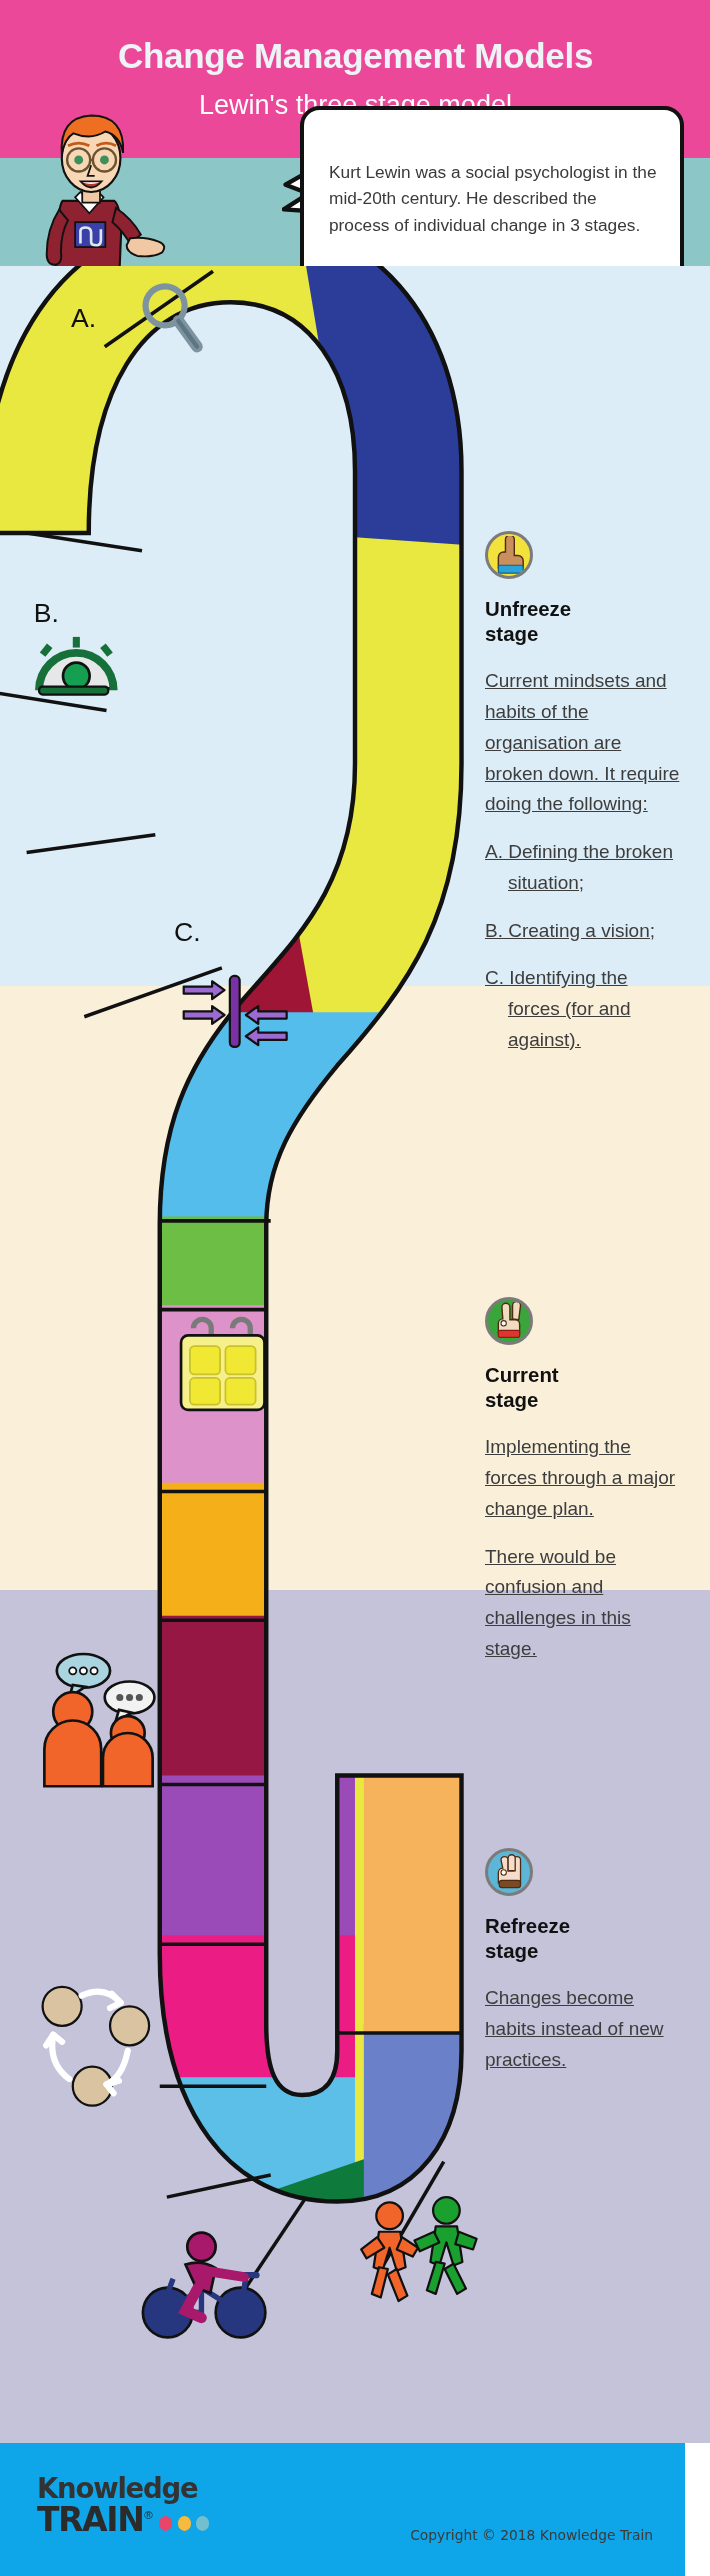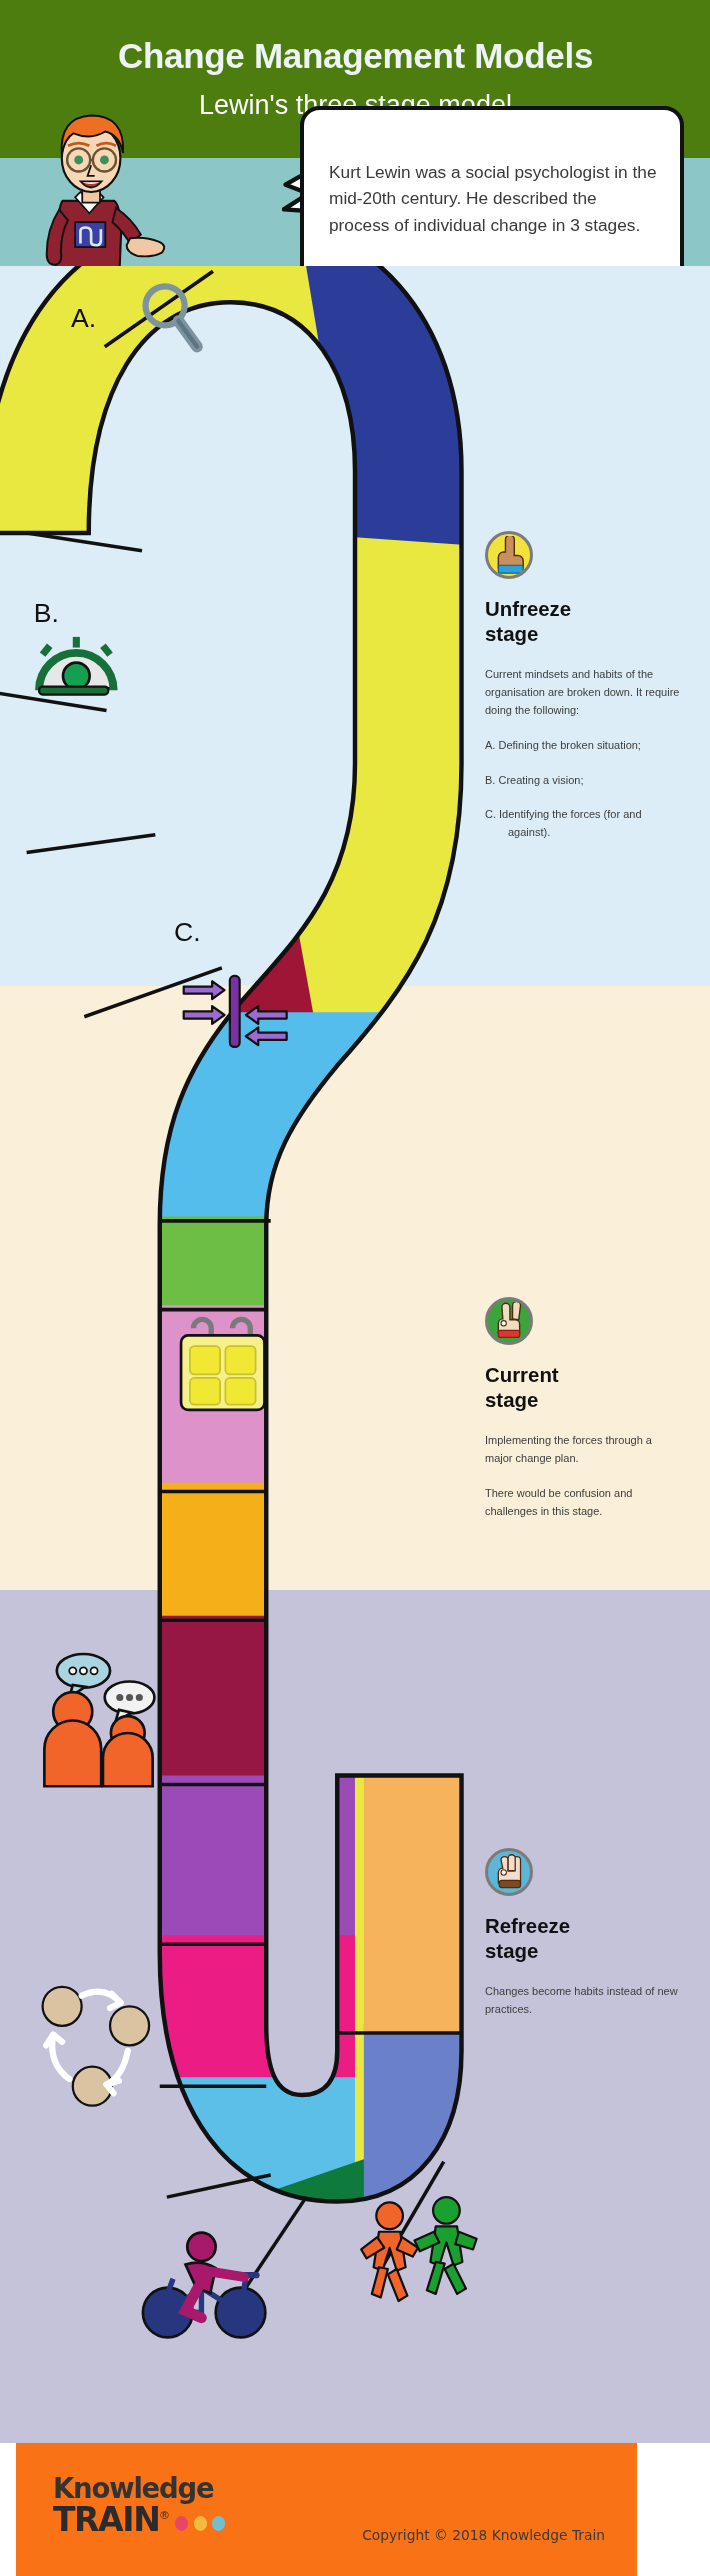--- a/index.html
+++ b/index.html
@@ -14,21 +14,21 @@
     height: 2576px;
     overflow: hidden;
     background: #ffffff;
   }
 
   
   .header {
     position: absolute;
     left: 0; top: 0;
     width: 711px; height: 158px;
-    background: #4d7c0f;
+    background: #ec4899;
     display: flex;
     flex-direction: column;
     align-items: center;
     justify-content: center;
   }
   .header-title {
     color: #eef3f5;
     font-size: 35px;
     font-weight: bold;
     letter-spacing: -0.3px;
@@ -105,38 +105,38 @@
   }
   .badge svg { display: block; }
   .stage-title {
     font-size: 20.4px;
     font-weight: bold;
     color: #111111;
     line-height: 1.22;
     margin-bottom: 19.5px;
   }
   .stage-body {
-    font-size: 11px;
+    font-size: 19px;
     line-height: 1.62;
     color: #3d3d3d;
+    text-decoration: underline;
   }
   .stage-body p { margin-bottom: 17px; }
   .stage-body p:last-child { margin-bottom: 0; }
   .lettered {
     padding-left: 23px;
     text-indent: -23px;
   }
 
   
   .footer {
     position: absolute;
     left: 0; top: 2443px;
-    width: 621px; height: 133px;
-    background: #f97316;
-    margin-left: 16px;
+    width: 685px; height: 133px;
+    background: #0ea5e9;
   }
   .logo {
     position: absolute;
     left: 37px; top: 32px;
   }
   .logo-know {
     font-size: 27.5px;
     font-weight: bold;
     color: #333333;
     letter-spacing: -1.2px;

